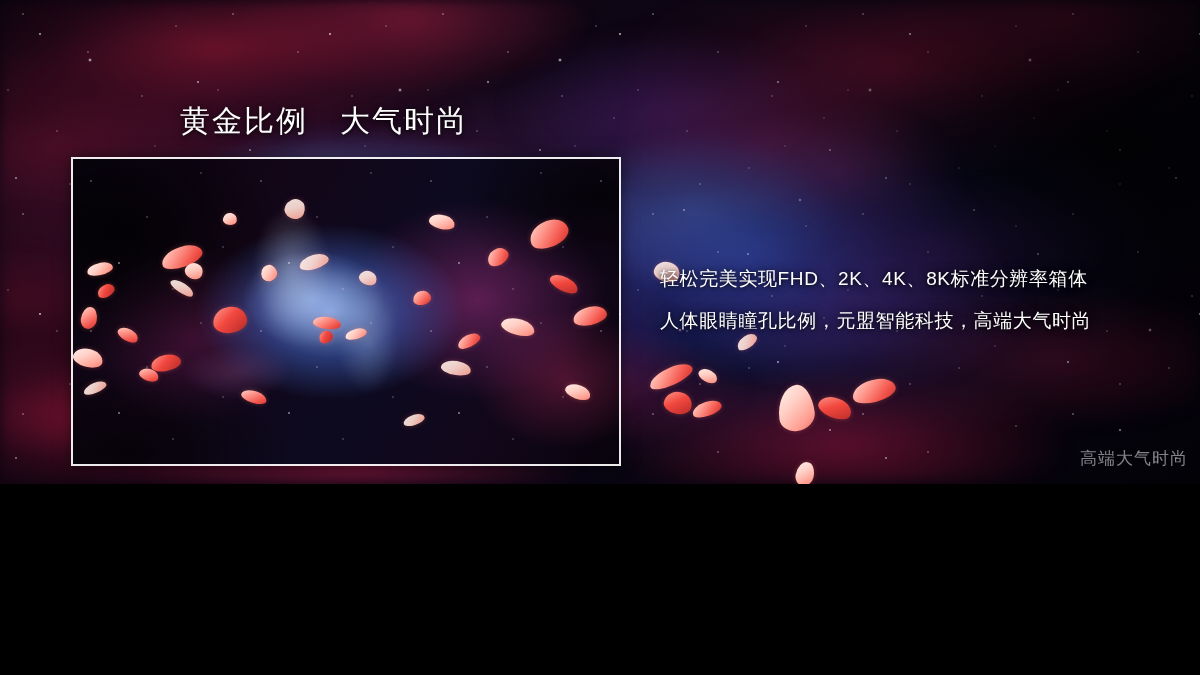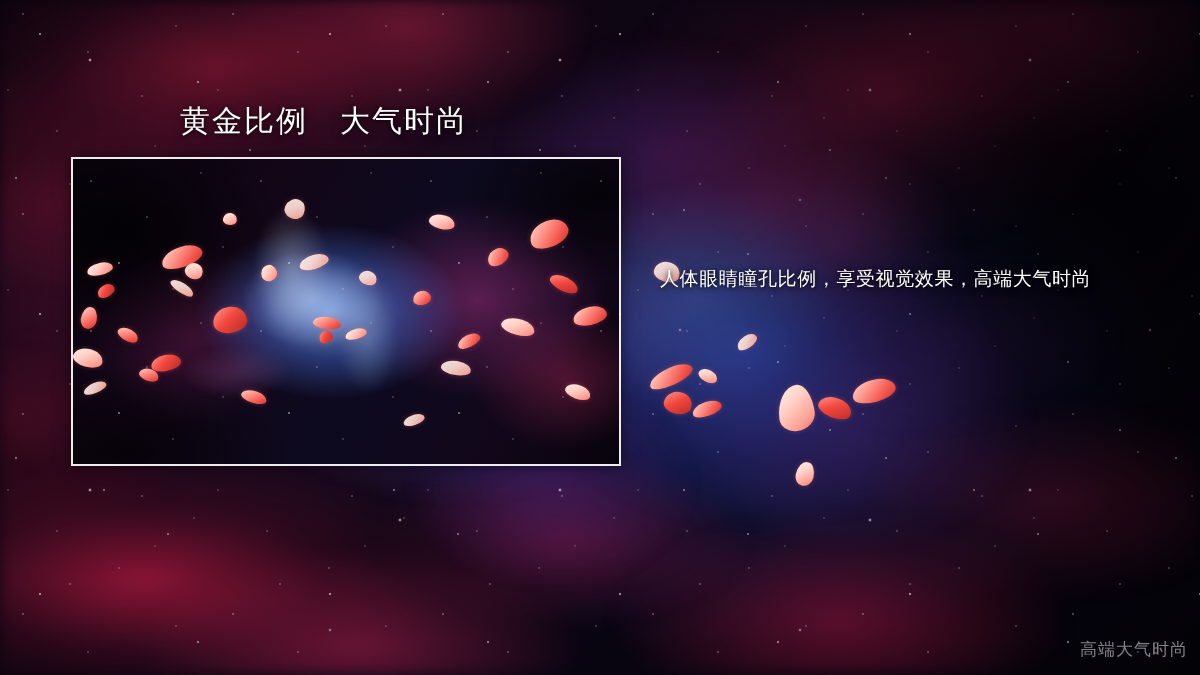--- a/index.html
+++ b/index.html
@@ -1,18 +1,18 @@
 <!DOCTYPE html>
 <html><head>
 <meta charset="utf-8">
 <style>
   html,body{margin:0;padding:0;background:#000;}
   body{width:1200px;height:675px;overflow:hidden;font-family:"Liberation Sans","DejaVu Sans",sans-serif;}
 
-  #slide{position:relative;width:1200px;height:675px;overflow:hidden;background:#05020a;}
+  #slide{position:relative;width:1200px;height:484px;overflow:hidden;background:#05020a;}
 
   
   .layer{position:absolute;inset:0;}
 
   .bg-base{
     background:
       radial-gradient(ellipse 52% 48% at 30% 46%, rgba(150,60,110,.50) 0%, rgba(80,25,70,.30) 42%, rgba(0,0,0,0) 72%),
       radial-gradient(ellipse 46% 60% at 62% 52%, rgba(40,60,160,.55) 0%, rgba(20,30,90,.30) 46%, rgba(0,0,0,0) 76%),
       linear-gradient(125deg,#0d0410 0%,#120513 26%,#0a0614 52%,#07040f 74%,#030208 100%);
   }
@@ -251,18 +251,19 @@
     <div class="petal" style="left:456px;top:62px;width:40px;height:26px;transform:rotate(-22deg);"></div>
     <div class="petal deep" style="left:476px;top:118px;width:30px;height:14px;transform:rotate(28deg);"></div>
     <div class="petal" style="left:500px;top:148px;width:34px;height:18px;transform:rotate(-12deg);"></div>
     <div class="petal pale" style="left:492px;top:226px;width:26px;height:14px;transform:rotate(20deg);"></div>
     <div class="petal soft" style="left:330px;top:256px;width:22px;height:10px;transform:rotate(-18deg);"></div>
   </div>
 
   <div id="title">黄金比例　大气时尚</div>
 
   <div id="body-text">
-    <div class="line">人体眼睛瞳孔比例，享受视觉效果，高端大气时尚</div>
+    <div class="line">轻松完美实现FHD、2K、4K、8K标准分辨率箱体</div>
+    <div class="line">人体眼睛瞳孔比例，元盟智能科技，高端大气时尚</div>
   </div>
 
   <div id="watermark">高端大气时尚</div>
 
 </div>
 
 </body></html>

